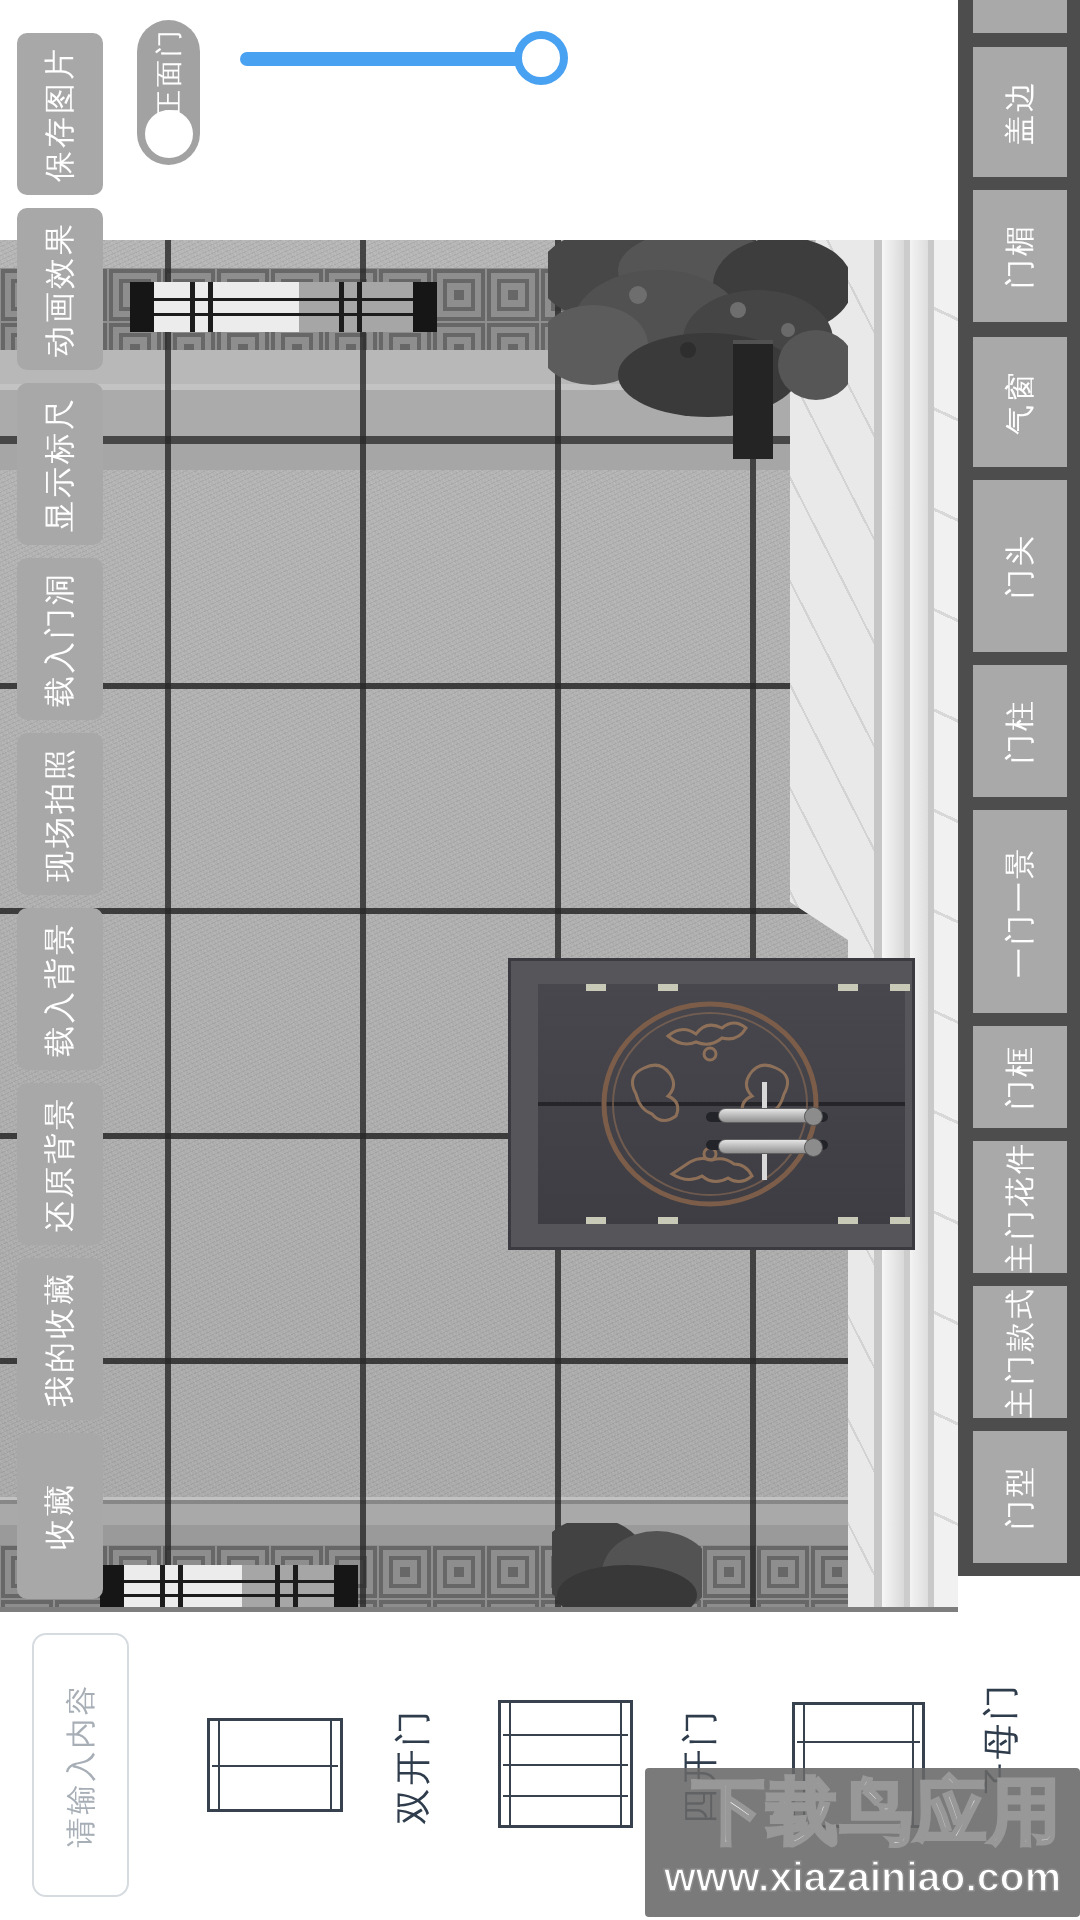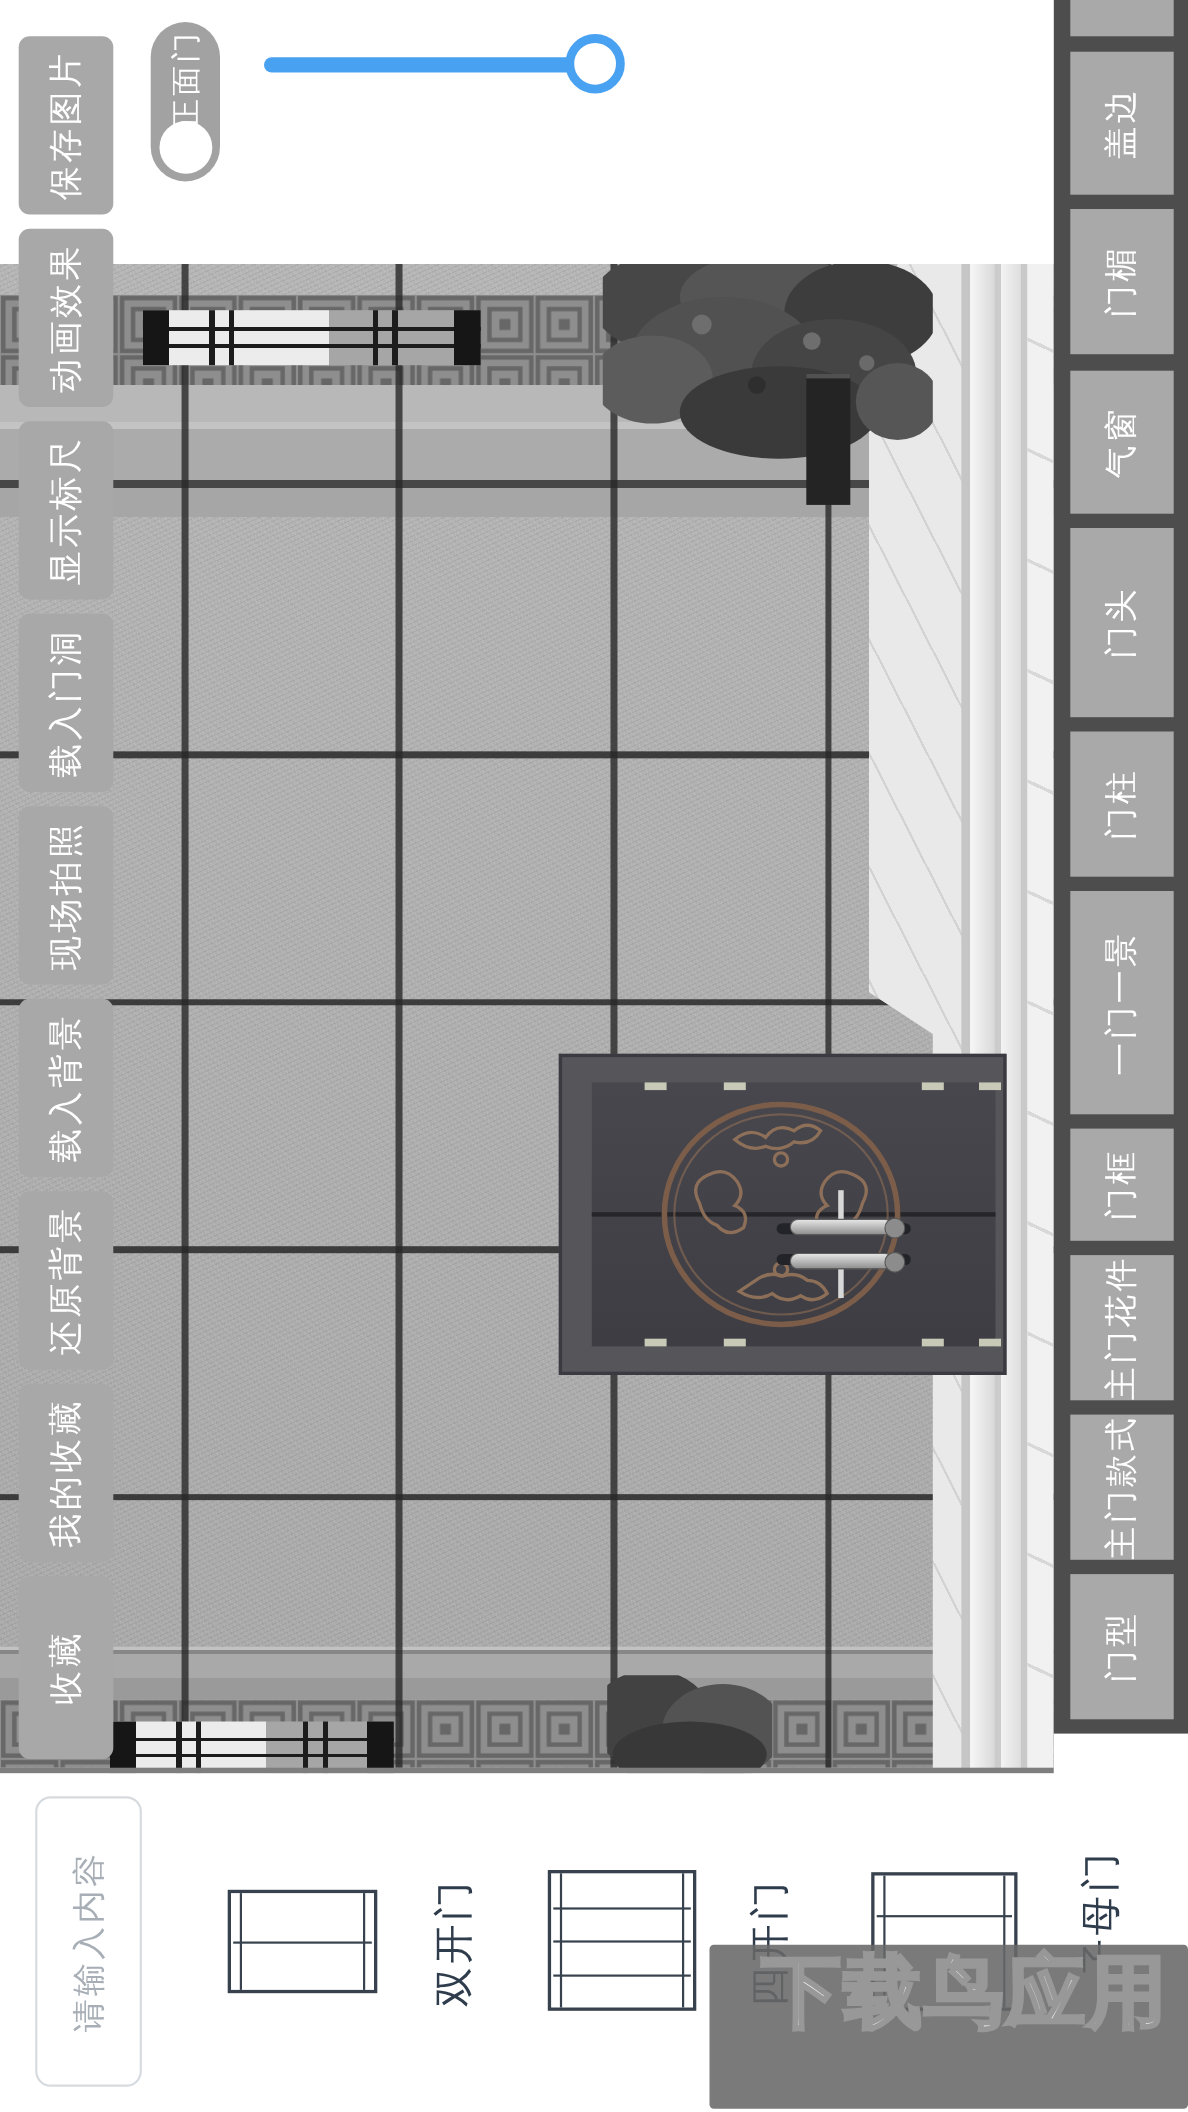--- a/index.html
+++ b/index.html
@@ -296,15 +296,16 @@
   <div class="door-icon" style="left:792px;top:1702px;width:133px;height:126px;">
     <div class="di-frame"></div>
     <div class="di-line" style="top:30%;"></div>
   </div>
   <div class="door-label" style="left:966px;top:1685px;">
     <span class="vt">子母门</span>
     </div>
 
   <div class="watermark">
     <div class="wm-title">下载鸟应用</div>
+    <div class="wm-url">www.xiazainiao.com</div>
   </div>
 
 </div>
 
 </body></html>

